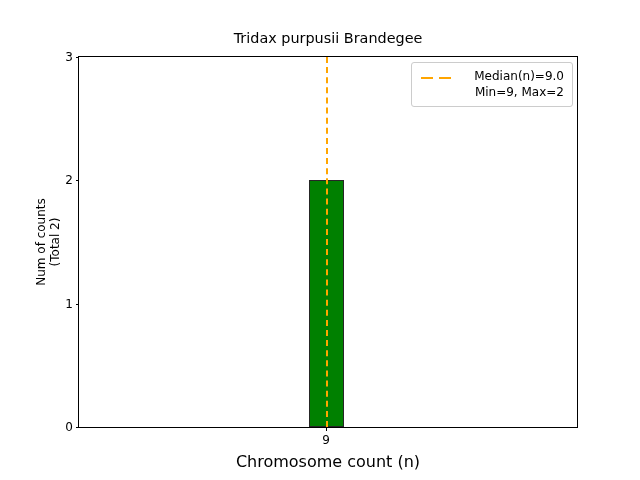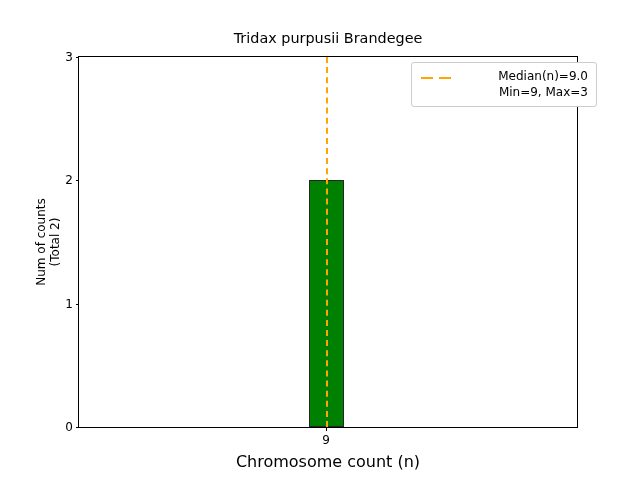--- a/index.html
+++ b/index.html
@@ -146,21 +146,21 @@
     font-size: 12px;
     line-height: 14.5px;
     white-space: nowrap;
   }
 
   
   #legend {
     position: absolute;
     left: 411px;
     top: 62px;
-    width: 186px;
+    width: 162px;
     box-sizing: border-box;
     background: #ffffff;
     border: 0.9px solid #cccccc;
     border-radius: 3px;
     padding: 6px 8px 6px 8px;
     display: flex;
     flex-direction: row;
     align-items: flex-start;
     gap: 15px;
   }
@@ -222,21 +222,21 @@
 
   </div>
 
   <div id="legend">
     <div id="legend-swatch">
       <span class="dash d1"></span>
       <span class="dash d2"></span>
     </div>
     <div id="legend-text">
       <div>Median(n)=9.0</div>
-      <div>Min=9, Max=3</div>
+      <div>Min=9, Max=2</div>
     </div>
   </div>
 
   <div id="xlabel">Chromosome count (n)</div>
 
   <div id="ylabel">
     <div class="ylabel-lines">
       <div>Num of counts</div>
       <div>(Total 2)</div>
     </div>

